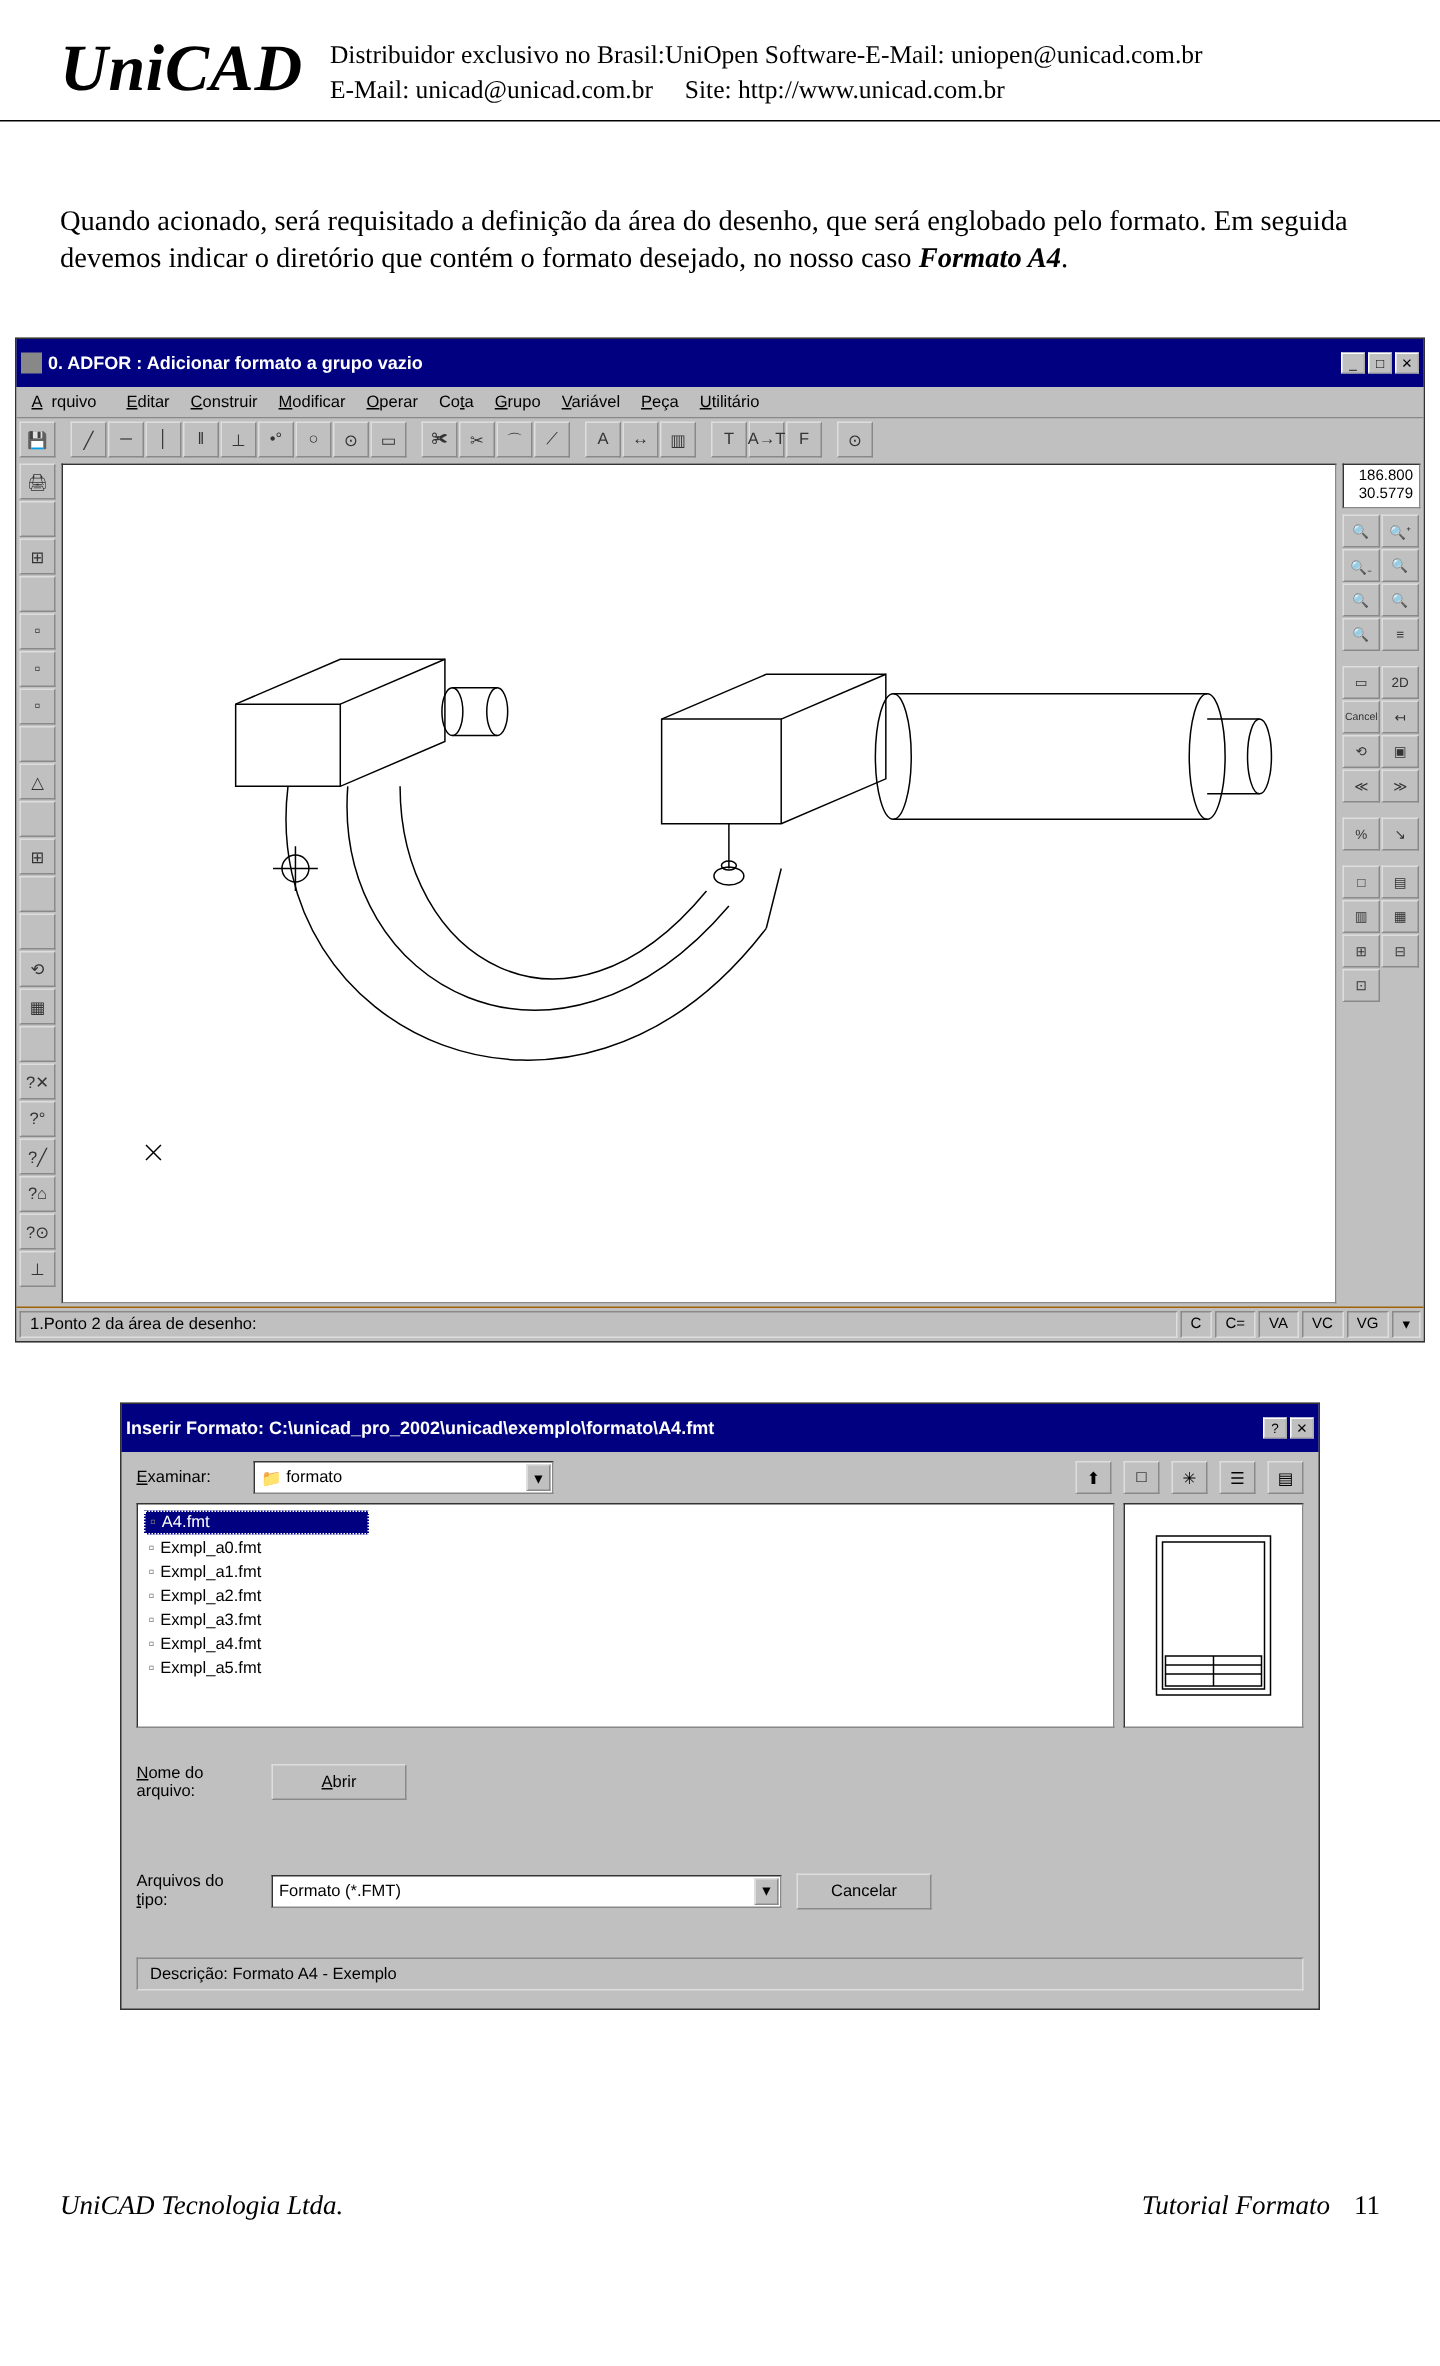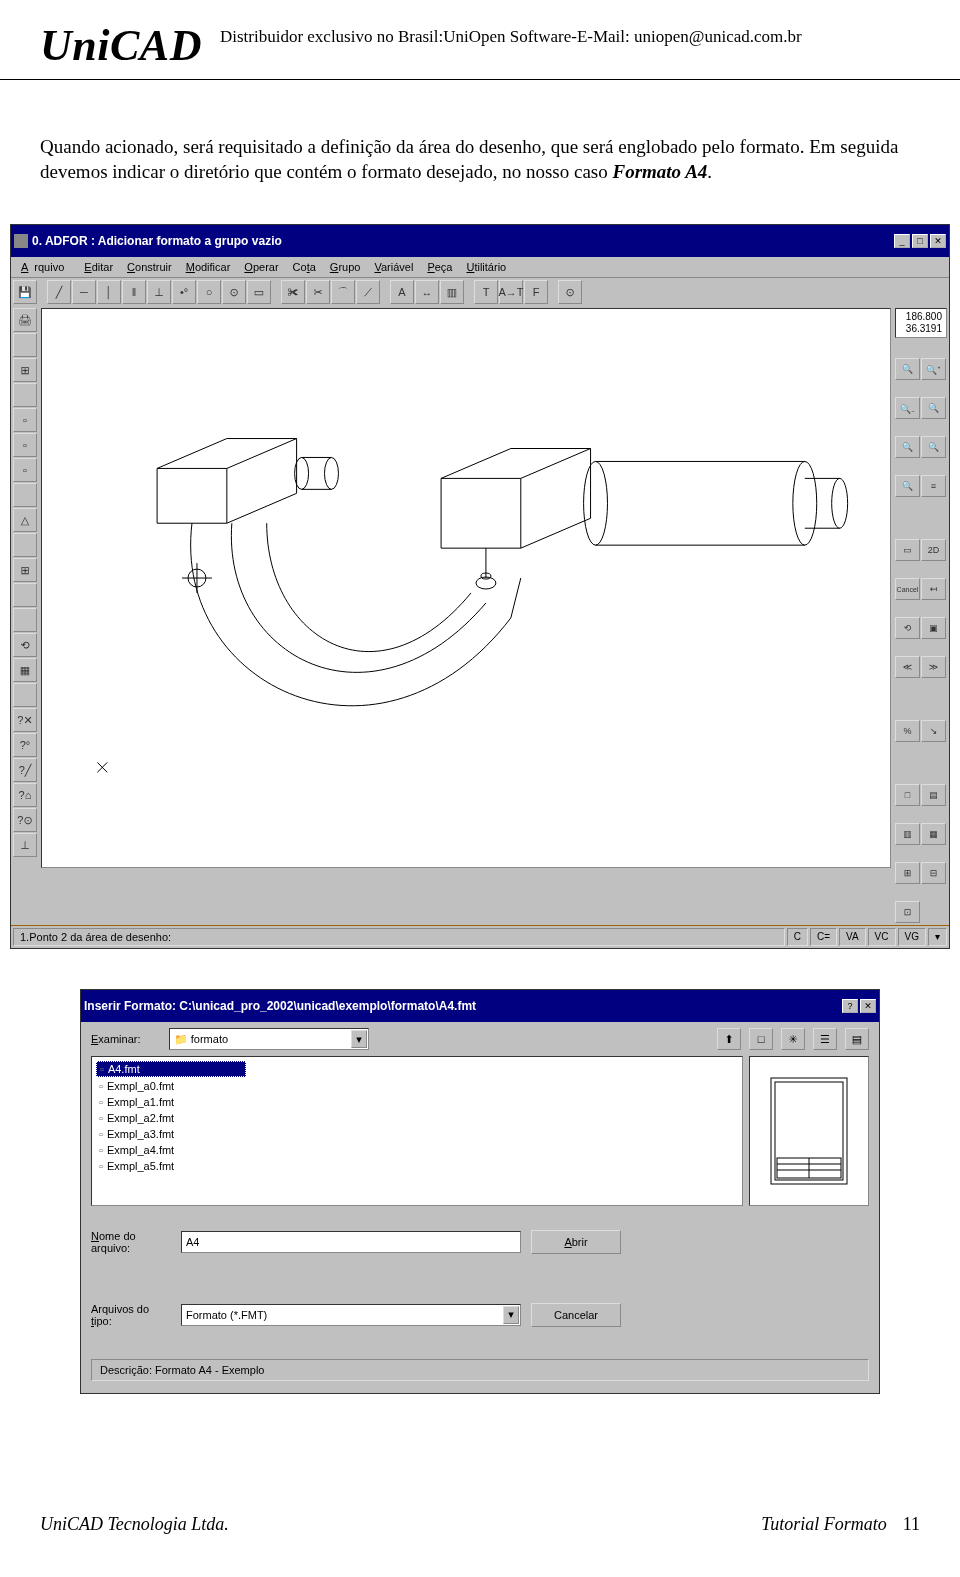--- a/index.html
+++ b/index.html
@@ -25,21 +25,21 @@
 .menubar span u { text-decoration: underline; }
 
 .toolbars { background: #c0c0c0; padding: 2px; display: flex; flex-direction: column; gap: 1px; }
 .tbrow { display: flex; gap: 1px; }
 .tbtn { width: 24px; height: 24px; background: #c0c0c0; border: 1px outset #ddd; display: inline-flex; align-items: center; justify-content: center; font-size: 11px; color: #333; }
 .tbtn.sep { width: 8px; border: none; }
 
 .cadbody { display: flex; background: #c0c0c0; }
 .ltool { width: 28px; display: flex; flex-direction: column; gap: 1px; padding: 2px 2px; }
 .ltool .tbtn { width: 24px; height: 24px; }
-.rtool { width: 56px; display: flex; flex-direction: column; padding: 2px; gap: 17px; }
+.rtool { width: 56px; display: flex; flex-direction: column; padding: 2px; gap: 1px; }
 .rtool .coordbox { background: #fff; border: 1px inset #888; font-size: 10px; padding: 2px 4px; text-align: right; line-height: 1.2; margin-bottom: 3px; }
 .rtool .rrow { display: flex; gap: 1px; }
 .rtool .rbtn { width: 25px; height: 22px; background: #c0c0c0; border: 1px outset #ddd; font-size: 9px; display: flex; align-items: center; justify-content: center; color: #333; }
 .rtool .gap { height: 8px; }
 
 .canvas { flex: 1; background: #fff; border: 1px inset #888; position: relative; height: 560px; margin: 2px; }
 .canvas svg { width: 100%; height: 100%; }
 
 .cadstatus { display: flex; background: #c0c0c0; padding: 2px; gap: 2px; border-top: 1px solid #a16207; }
 .cadstatus .sfld { flex: 1; background: #c0c0c0; border: 1px inset #ddd; padding: 2px 6px; font-size: 11px; }
@@ -76,20 +76,25 @@
 .pgftr .r { display: flex; gap: 16px; }
 .pgftr .pn { font-style: normal; }
 </style>
 </head>
 <body>
 
 <div class="pghdr">
   <span class="logo">UniCAD</span>
   <div class="hdrtxt">
     <div>Distribuidor exclusivo no Brasil:UniOpen Software-E-Mail: uniopen@unicad.com.br</div>
+    <div>
+      <span>E-Mail: unicad@unicad.com.br</span>
+      &nbsp;&nbsp;&nbsp;
+      <span>Site: http://www.unicad.com.br</span>
+    </div>
   </div>
 </div>
 
 <div class="bodytxt">
   <span>Quando acionado, será requisitado a definição da área do desenho, que será englobado pelo formato. Em seguida devemos indicar o diretório que contém o formato desejado, no nosso caso </span><span class="fmt">Formato A4</span><span>.</span>
 </div>
 
 <div class="cadapp">
   <div class="titlebar">
     <span class="icn"></span>
@@ -201,21 +206,21 @@
         </g>
 
         <g stroke="#000">
             <path d="M55 455 l10 10 M65 455 l-10 10"></path>
           </g>
       </svg>
     </div>
     <div class="rtool">
       <div class="coordbox">
         <div>186.800</div>
-        <div>36.3191</div>
+        <div>30.5779</div>
       </div>
       <div class="rrow">
           <span class="rbtn">🔍</span>
           <span class="rbtn">🔍⁺</span>
         </div>
       <div class="rrow">
           <span class="rbtn">🔍₋</span>
           <span class="rbtn">🔍</span>
         </div>
       <div class="rrow">
@@ -335,23 +340,20 @@
         <rect x="6" y="6" width="68" height="98" fill="none" stroke="#000"></rect>
         <rect x="8" y="82" width="64" height="20" fill="none" stroke="#000"></rect>
         <line x1="8" y1="88" x2="72" y2="88" stroke="#000"></line>
         <line x1="8" y1="94" x2="72" y2="94" stroke="#000"></line>
         <line x1="40" y1="82" x2="40" y2="102" stroke="#000"></line>
       </svg>
     </div>
   </div>
   <div class="lowrow">
     <span class="lbl"><u>N</u>ome do<br>arquivo:</span>
-    <span class="tinput">
-        <span>A4</span>
-      </span>
     <span class="actbtn"><u>A</u>brir</span>
   </div>
   <div class="lowrow">
     <span class="lbl">Arquivos do<br><u>t</u>ipo:</span>
     <span class="tinput">
       <span>Formato (*.FMT)</span>
       <span class="dd">▾</span>
     </span>
     <span class="actbtn">Cancelar</span>
   </div>

